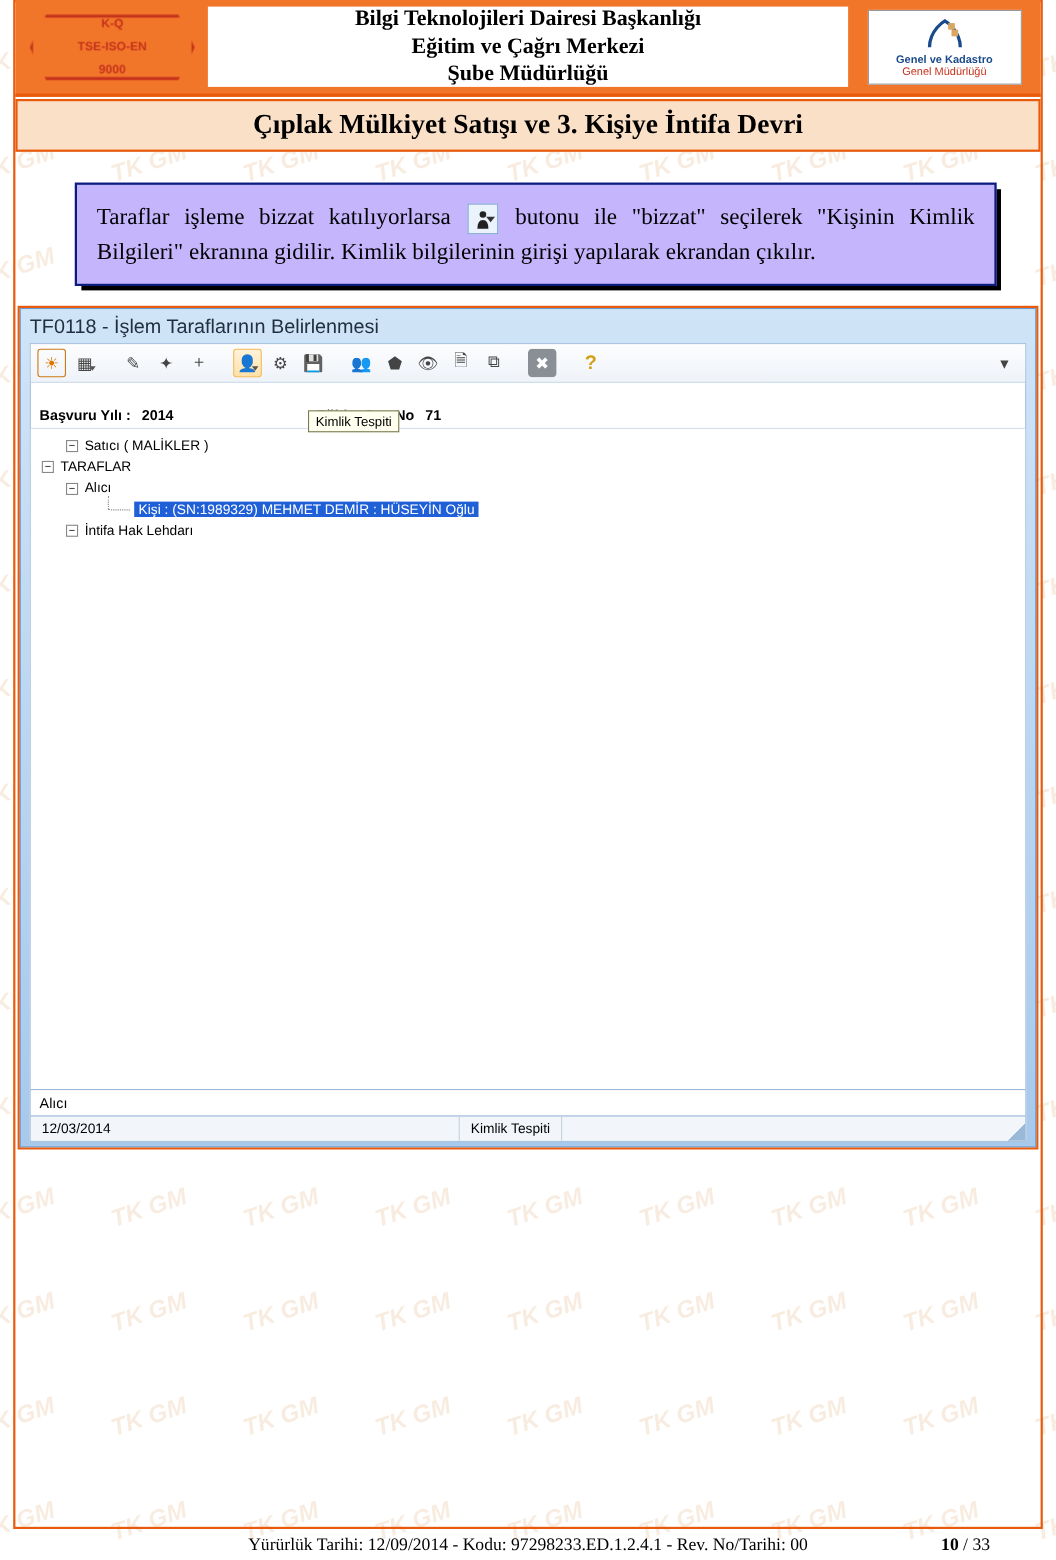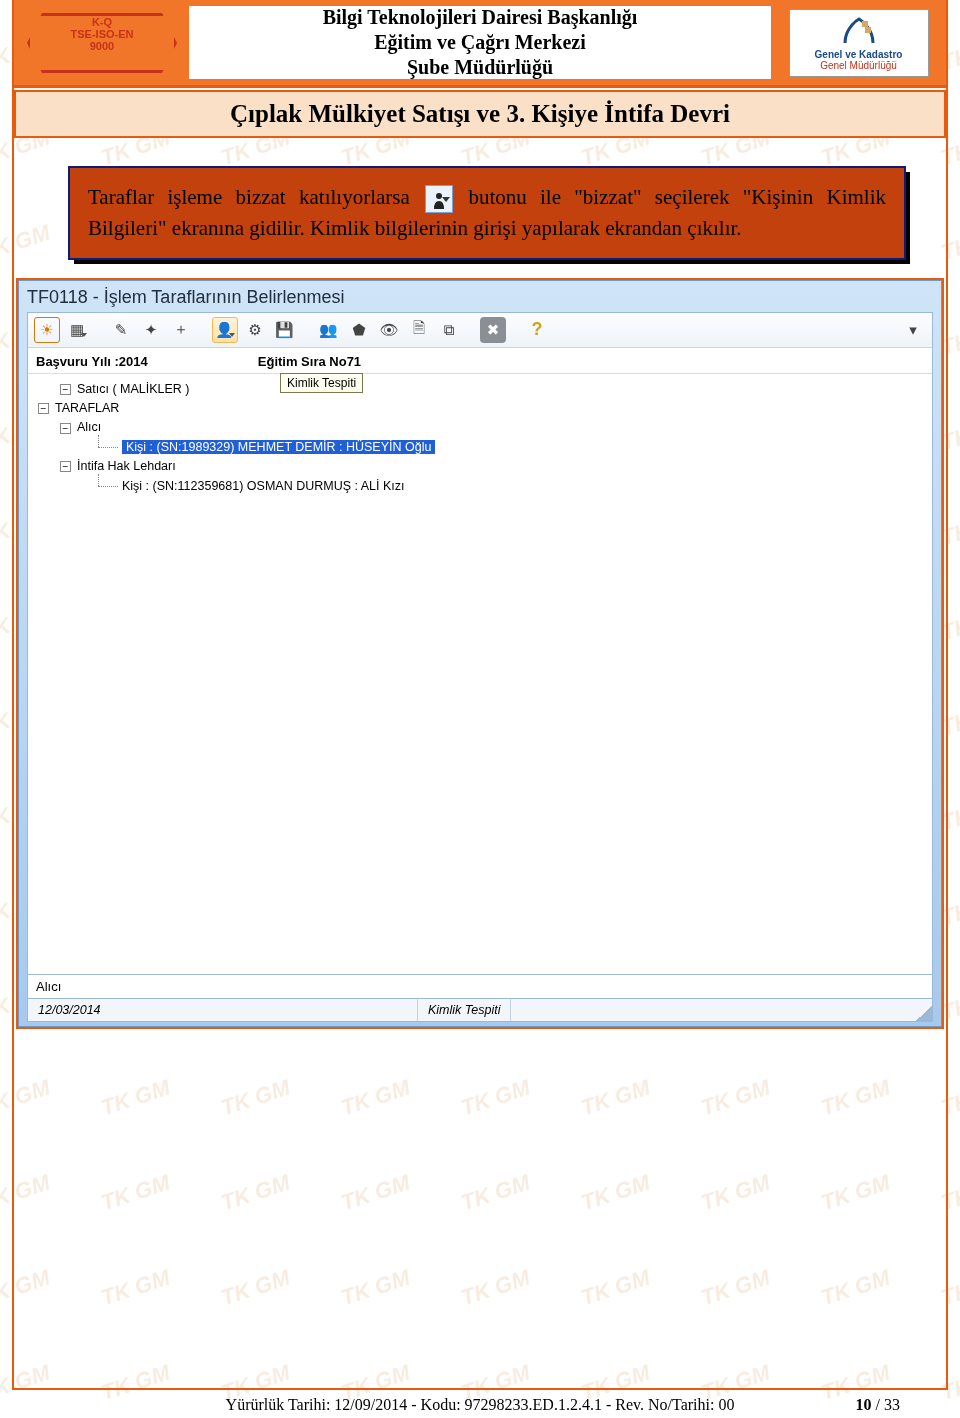--- a/index.html
+++ b/index.html
@@ -49,21 +49,21 @@
     display: flex;
     align-items: center;
     justify-content: center;
   }
   .hdr .quality-seal {
     width: 150px; height: 60px;
     border: 3px solid #c6321c;
     background: #f2762a;
     transform: perspective(200px) rotateY(0deg);
     clip-path: polygon(10% 0, 90% 0, 100% 50%, 90% 100%, 10% 100%, 0 50%);
-    display: flex; flex-direction: column; align-items: center; justify-content: flex-start;
+    display: flex; flex-direction: column; align-items: center; justify-content: space-between;
     color: #c6321c; font-weight: bold; font-size: 11px;
   }
   .hdr .tkgm {
     width: 140px; height: 68px;
     background: #fff;
     border: 1px solid #999;
     display: flex; flex-direction: column; align-items: center; justify-content: center;
     font-size: 10px; color: #1a4a8a;
   }
   .hdr .tkgm svg { width: 40px; height: 34px; }
@@ -90,21 +90,21 @@
   }
   
   .instruction-wrap {
     position: relative; z-index: 2;
     margin: 28px 54px 18px 68px;
   }
   .instruction-shadow { position:absolute; left:6px; top:6px; right:-4px; bottom:-4px; background:#000; }
   .instruction {
     position: relative;
     border: 2px solid #0a1d7a;
-    background: #c2410c;
+    background: #c4b5fd;
     padding: 14px 18px;
     font-family: "Times New Roman", serif;
     font-size: 21px;
     line-height: 1.45;
     text-align: justify;
   }
   .instruction .inline-icon {
     display: inline-block;
     width: 28px; height: 28px;
     border: 1px solid #7aa0d8;
@@ -157,22 +157,22 @@
     background:transparent;
     position:relative;
   }
   .tb-btn.drop::after {
     content:""; position:absolute; right:2px; bottom:5px;
     border-left:3px solid transparent; border-right:3px solid transparent; border-top:4px solid #555;
   }
   .tb-btn.highlight { border-color:#f5b84c; background:linear-gradient(#fff3da,#ffe1a8); }
   .tb-sep { width:10px; }
   .meta-row {
-    display:flex; align-items:center; gap:0;
-    padding: 6px 8px 4px 8px;
+    display:flex; align-items:center; gap:10px;
+    padding: 22px 8px 4px 8px;
     font-size:13px;
     border-bottom:1px solid #d4e0ee;
     font-weight:bold;
   }
   .meta-row .lbl { font-weight:bold; }
   .meta-row .gap { width:110px; }
   .tooltip-box {
     position:absolute;
     left:252px; top:60px;
     background:#fffff0;
@@ -223,21 +223,20 @@
   }
   .statusbar {
     display:flex;
     border-top:1px solid #9ab8d8;
     background:#f2f5f9;
     font-size:12.5px;
   }
   .statusbar .cell {
     padding:4px 10px;
     border-right:1px solid #c7d2df;
-    font-style:italic;
   }
   .statusbar .cell.first { width:390px; }
   .statusbar .grip {
     margin-left:auto; width:18px;
     background:
       linear-gradient(135deg, transparent 60%, #9ab8d8 60%);
   }
   
   .footer {
     position:absolute; left:0; right:0; bottom:4px;
@@ -471,21 +470,20 @@
         <span class="lbl">Eğitim Sıra No</span>
         <span>71</span>
       </div>
 
       <div class="tree-area" id="tree">
           <div class="tree-node lvl2"><span class="toggle">−</span>Satıcı ( MALİKLER )</div>
           <div class="tree-node lvl1"><span class="toggle">−</span>TARAFLAR</div>
           <div class="tree-node lvl2"><span class="toggle">−</span>Alıcı</div>
           <div class="tree-node lvl3"><span class="branch"></span><span class="selected">Kişi : (SN:1989329) MEHMET DEMİR : HÜSEYİN Oğlu</span></div>
           <div class="tree-node lvl2"><span class="toggle">−</span>İntifa Hak Lehdarı</div>
-          <div class="tree-node lvl3"><span class="branch"></span>Kişi : (SN:112359681) OSMAN DURMUŞ : ALİ Kızı</div>
         </div>
 
       <div class="bottom-field">
         <span>Alıcı</span>
       </div>
 
       <div class="statusbar">
         <div class="cell first">12/03/2014</div>
         <div class="cell">Kimlik Tespiti</div>
         <div class="grip"></div>

